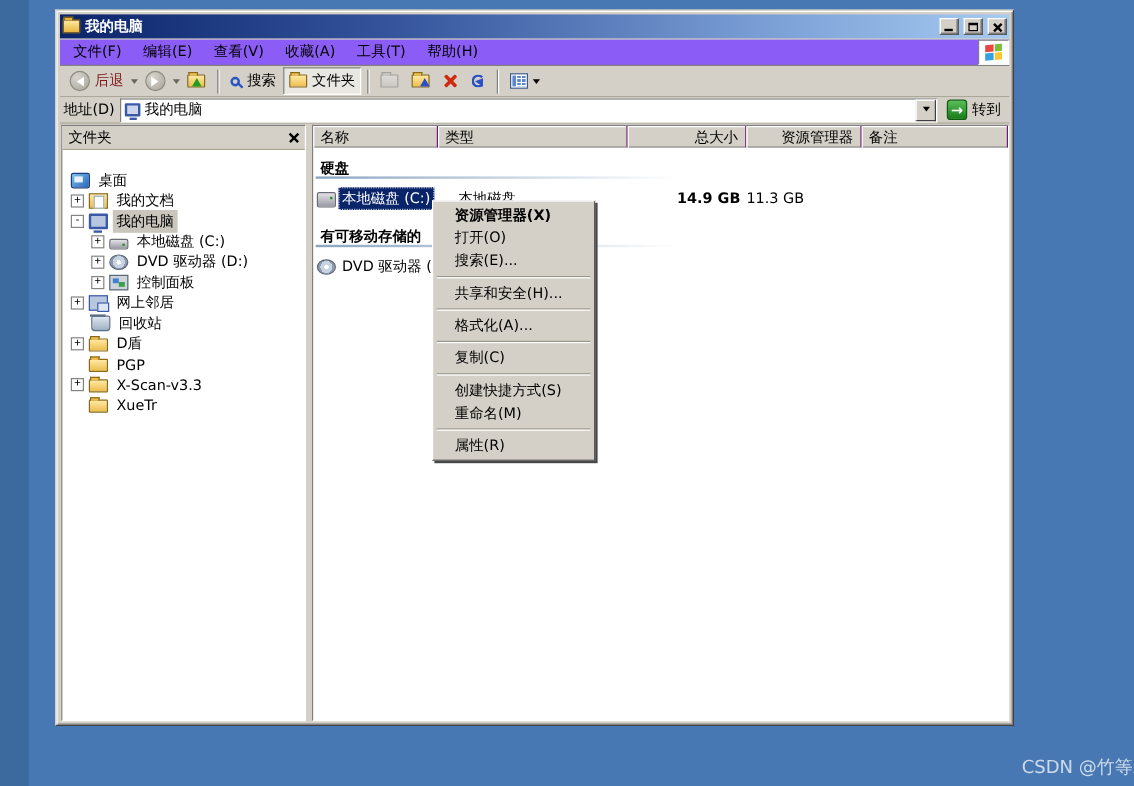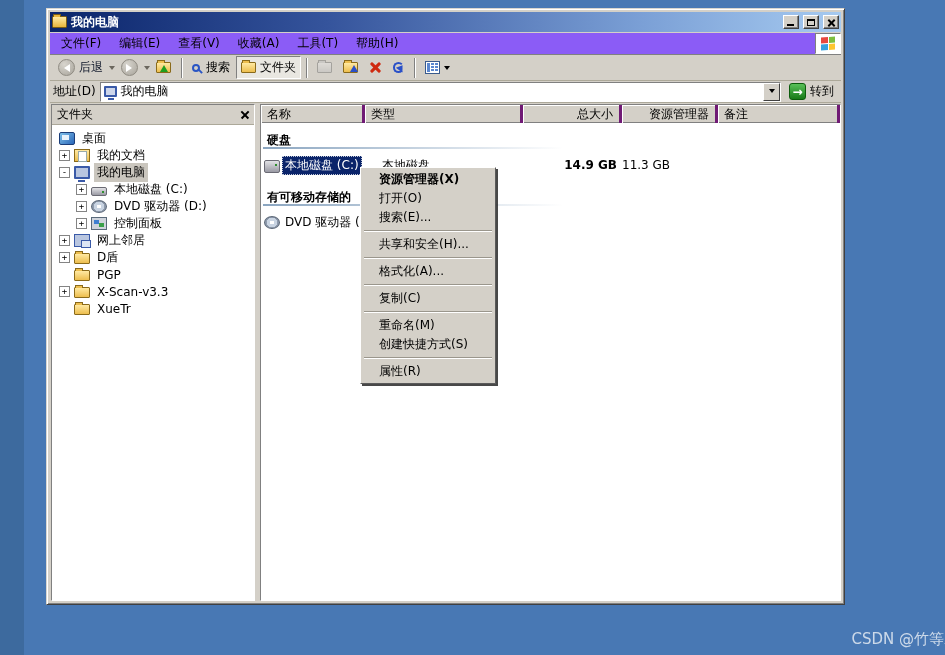--- a/index.html
+++ b/index.html
@@ -34,21 +34,21 @@
        display:flex;align-items:center;justify-content:center;}
   .flag{width:14px;height:13px;display:grid;grid-template-columns:1fr 1fr;grid-template-rows:1fr 1fr;gap:1px;transform:skewY(-5deg);}
   .flag i{display:block;}
   .flag i:nth-child(1){background:#e8483f;} .flag i:nth-child(2){background:#7cbe3f;}
   .flag i:nth-child(3){background:#36a1e0;} .flag i:nth-child(4){background:#fdc530;}
 
   
   .toolbar{height:26px;flex:0 0 26px;display:flex;align-items:center;background:#d4d0c8;
        border-bottom:1px solid #aca899;padding:0 3px;gap:1px;}
   .tbtn{display:flex;align-items:center;gap:4px;padding:2px 4px;font-size:12px;color:#000;border:1px solid transparent;}
-  .tbtn.disabled{color:#0f172a;}
+  .tbtn.disabled{color:#7f1d1d;}
   .tbtn.pressed{background:#e9e7e1;border-color:#808080 #fff #fff #808080;}
   .tsep{width:1px;height:20px;background:#808080;box-shadow:1px 0 0 #fff;margin:0 4px;}
   .caret{width:0;height:0;border:3px solid transparent;border-top:4px solid #6b675e;margin-top:4px;}
   .circ{width:17px;height:17px;border-radius:50%;background:radial-gradient(circle at 35% 30%,#d8d5ce,#a8a49b);
        border:1px solid #8f8b82;display:flex;align-items:center;justify-content:center;}
   .arrL{width:0;height:0;border:4px solid transparent;border-right:6px solid #fff;margin-left:-3px;}
   .arrR{width:0;height:0;border:4px solid transparent;border-left:6px solid #fff;margin-right:-3px;}
   .foldr{width:15px;height:11px;background:linear-gradient(#ffe9a2,#edbe4e);border:1px solid #8a6a1a;border-radius:1px;position:relative;}
   .foldr::before{content:"";position:absolute;top:-3px;left:0;width:6px;height:2px;background:#edbe4e;border:1px solid #8a6a1a;border-bottom:none;}
   .upArr{position:absolute;left:3px;top:-2px;width:0;height:0;border:4px solid transparent;border-bottom:7px solid #1f9e1f;}
@@ -79,21 +79,21 @@
 
   
   .main{flex:1;display:flex;margin-top:1px;background:#d4d0c8;min-height:0;}
   .leftpane{width:204px;flex:0 0 204px;margin-left:1px;background:#fff;border:1px solid;border-color:#808080 #fff #fff #808080;
        display:flex;flex-direction:column;min-height:0;}
   .lp-head{height:20px;flex:0 0 20px;background:#d4d0c8;border-bottom:1px solid #aca899;display:flex;align-items:center;
        justify-content:space-between;padding:0 5px;font-size:12px;}
   .lp-x{position:relative;width:9px;height:9px;}
   .lp-x::before,.lp-x::after{content:"";position:absolute;left:0;top:4px;width:10px;height:1.6px;background:#000;}
   .lp-x::before{transform:rotate(45deg);} .lp-x::after{transform:rotate(-45deg);}
-  .tree{flex:1;padding-top:5px;font-size:12px;overflow:hidden;}
+  .tree{flex:1;padding-top:17px;font-size:12px;overflow:hidden;}
   .trow{height:17px;display:flex;align-items:center;white-space:nowrap;}
   .lvl0{padding-left:7px;} .lvl1{padding-left:7px;} .lvl2{padding-left:24px;}
   .ebox{width:11px;height:11px;flex:0 0 11px;border:1px solid #848484;background:#fff;font-size:9px;line-height:9px;
        text-align:center;margin-right:4px;font-family:"DejaVu Sans Mono",monospace;color:#000;}
   .spc{width:15px;flex:0 0 15px;}
   .ticon{width:16px;height:13px;flex:0 0 16px;margin-right:4px;position:relative;}
   .tlabel{padding:1px 3px;}
   .tlabel.sel{background:#cac6be;}
 
   
@@ -113,21 +113,21 @@
   .i-cpanel::after{content:"";position:absolute;right:2px;bottom:2px;width:5px;height:4px;background:#3aa04a;}
   .i-net{background:#b9c6e0;border:1px solid #3a5aa8;}
   .i-net::after{content:"";position:absolute;right:-2px;bottom:-2px;width:8px;height:6px;background:#dde6f4;border:1px solid #3a5aa8;}
   .i-recycle{width:11px;background:linear-gradient(#dfe6ee,#9fb0c4);border:1px solid #5c7088;border-radius:2px 2px 3px 3px;margin-left:2px;}
   .i-recycle::before{content:"";position:absolute;left:-2px;top:-2px;width:13px;height:2px;background:#5c7088;}
 
   
   .rightpane{flex:1;margin-left:5px;background:#fff;border:1px solid;border-color:#808080 #fff #fff #808080;
        position:relative;overflow:hidden;display:flex;flex-direction:column;}
   .cols{display:flex;height:18px;flex:0 0 18px;font-size:12px;}
-  .col{background:#d4d0c8;border-right:3px solid #701a75;box-shadow:inset 1px 1px 0 #fff,inset 0 -1px 0 #808080;
+  .col{background:#d4d0c8;border-right:1px solid #701a75;box-shadow:inset 1px 1px 0 #fff,inset 0 -1px 0 #808080;
        padding:1px 6px;white-space:nowrap;overflow:hidden;}
   .c-name{width:104px;flex:0 0 104px;} .c-type{width:158px;flex:0 0 158px;}
   .c-size{width:99px;flex:0 0 99px;text-align:right;} .c-free{width:96px;flex:0 0 96px;text-align:right;}
   .c-rem{flex:1;}
   .group-row{position:relative;height:27px;padding:9px 0 0 6px;font-weight:bold;font-size:12px;}
   .gline{position:absolute;left:2px;bottom:1px;height:2px;width:300px;
        background:linear-gradient(to right,#8aa5c0,rgba(255,255,255,0));}
   .item-row{display:flex;align-items:center;height:30px;font-size:12px;}
   .cell-name{width:104px;flex:0 0 104px;display:flex;align-items:center;padding-left:3px;white-space:nowrap;overflow:visible;}
   .cell-type{width:158px;flex:0 0 158px;padding-left:17px;white-space:nowrap;}
@@ -291,20 +291,25 @@
             <span class="ebox">+</span>
             <span class="ticon i-cpanel"></span>
             <span class="tlabel">控制面板</span>
           </div>
           <div class="trow lvl1">
             <span class="ebox">+</span>
             <span class="ticon i-net"></span>
             <span class="tlabel">网上邻居</span>
           </div>
           <div class="trow lvl1">
+            <span class="spc"></span>
+            <span class="ticon i-recycle"></span>
+            <span class="tlabel">回收站</span>
+          </div>
+          <div class="trow lvl1">
             <span class="ebox">+</span>
             <span class="ticon i-folder"></span>
             <span class="tlabel">D盾</span>
           </div>
           <div class="trow lvl1">
             <span class="spc"></span>
             <span class="ticon i-folder"></span>
             <span class="tlabel">PGP</span>
           </div>
           <div class="trow lvl1">
@@ -366,20 +371,20 @@
     <div class="mi bold">资源管理器(X)</div>
     <div class="mi">打开(O)</div>
     <div class="mi">搜索(E)...</div>
     <div class="msep"></div>
     <div class="mi">共享和安全(H)...</div>
     <div class="msep"></div>
     <div class="mi">格式化(A)...</div>
     <div class="msep"></div>
     <div class="mi">复制(C)</div>
     <div class="msep"></div>
+    <div class="mi">创建快捷方式(S)</div>
     <div class="mi">重命名(M)</div>
-    <div class="mi">创建快捷方式(S)</div>
     <div class="msep"></div>
     <div class="mi">属性(R)</div>
   </div>
 
   <div class="watermark">CSDN @竹等寒</div>
 </div>
 
 </body></html>

